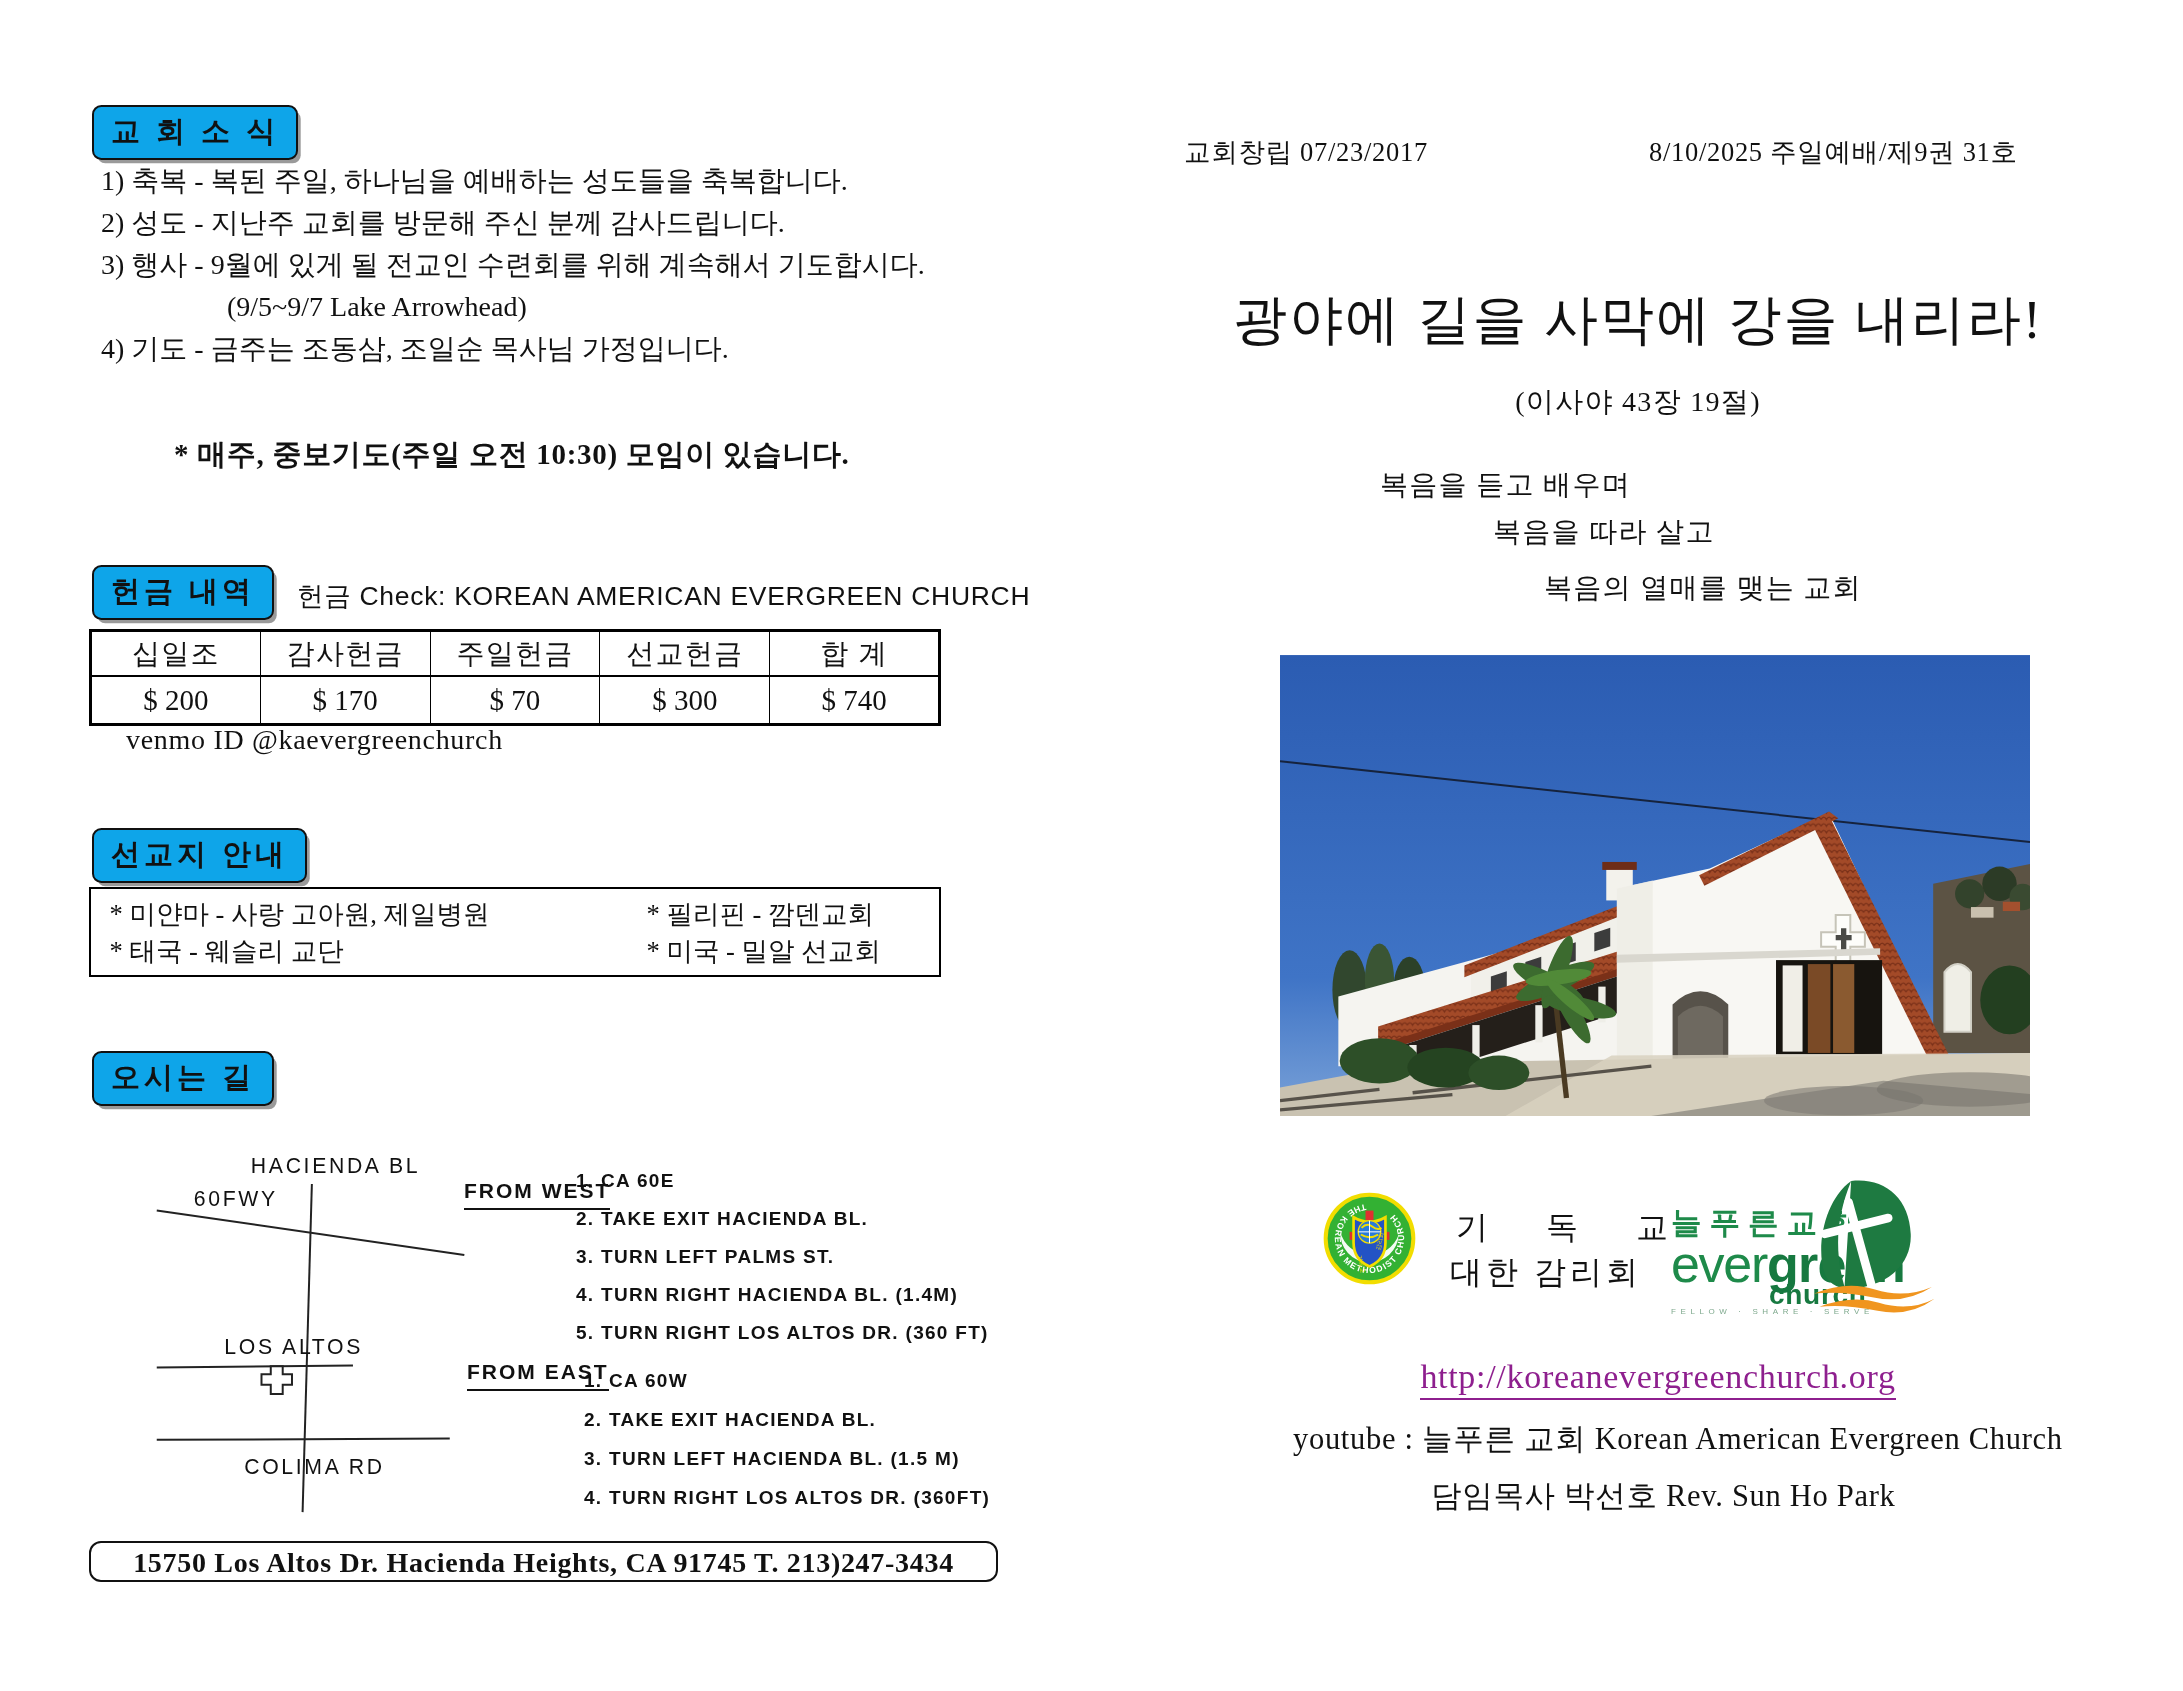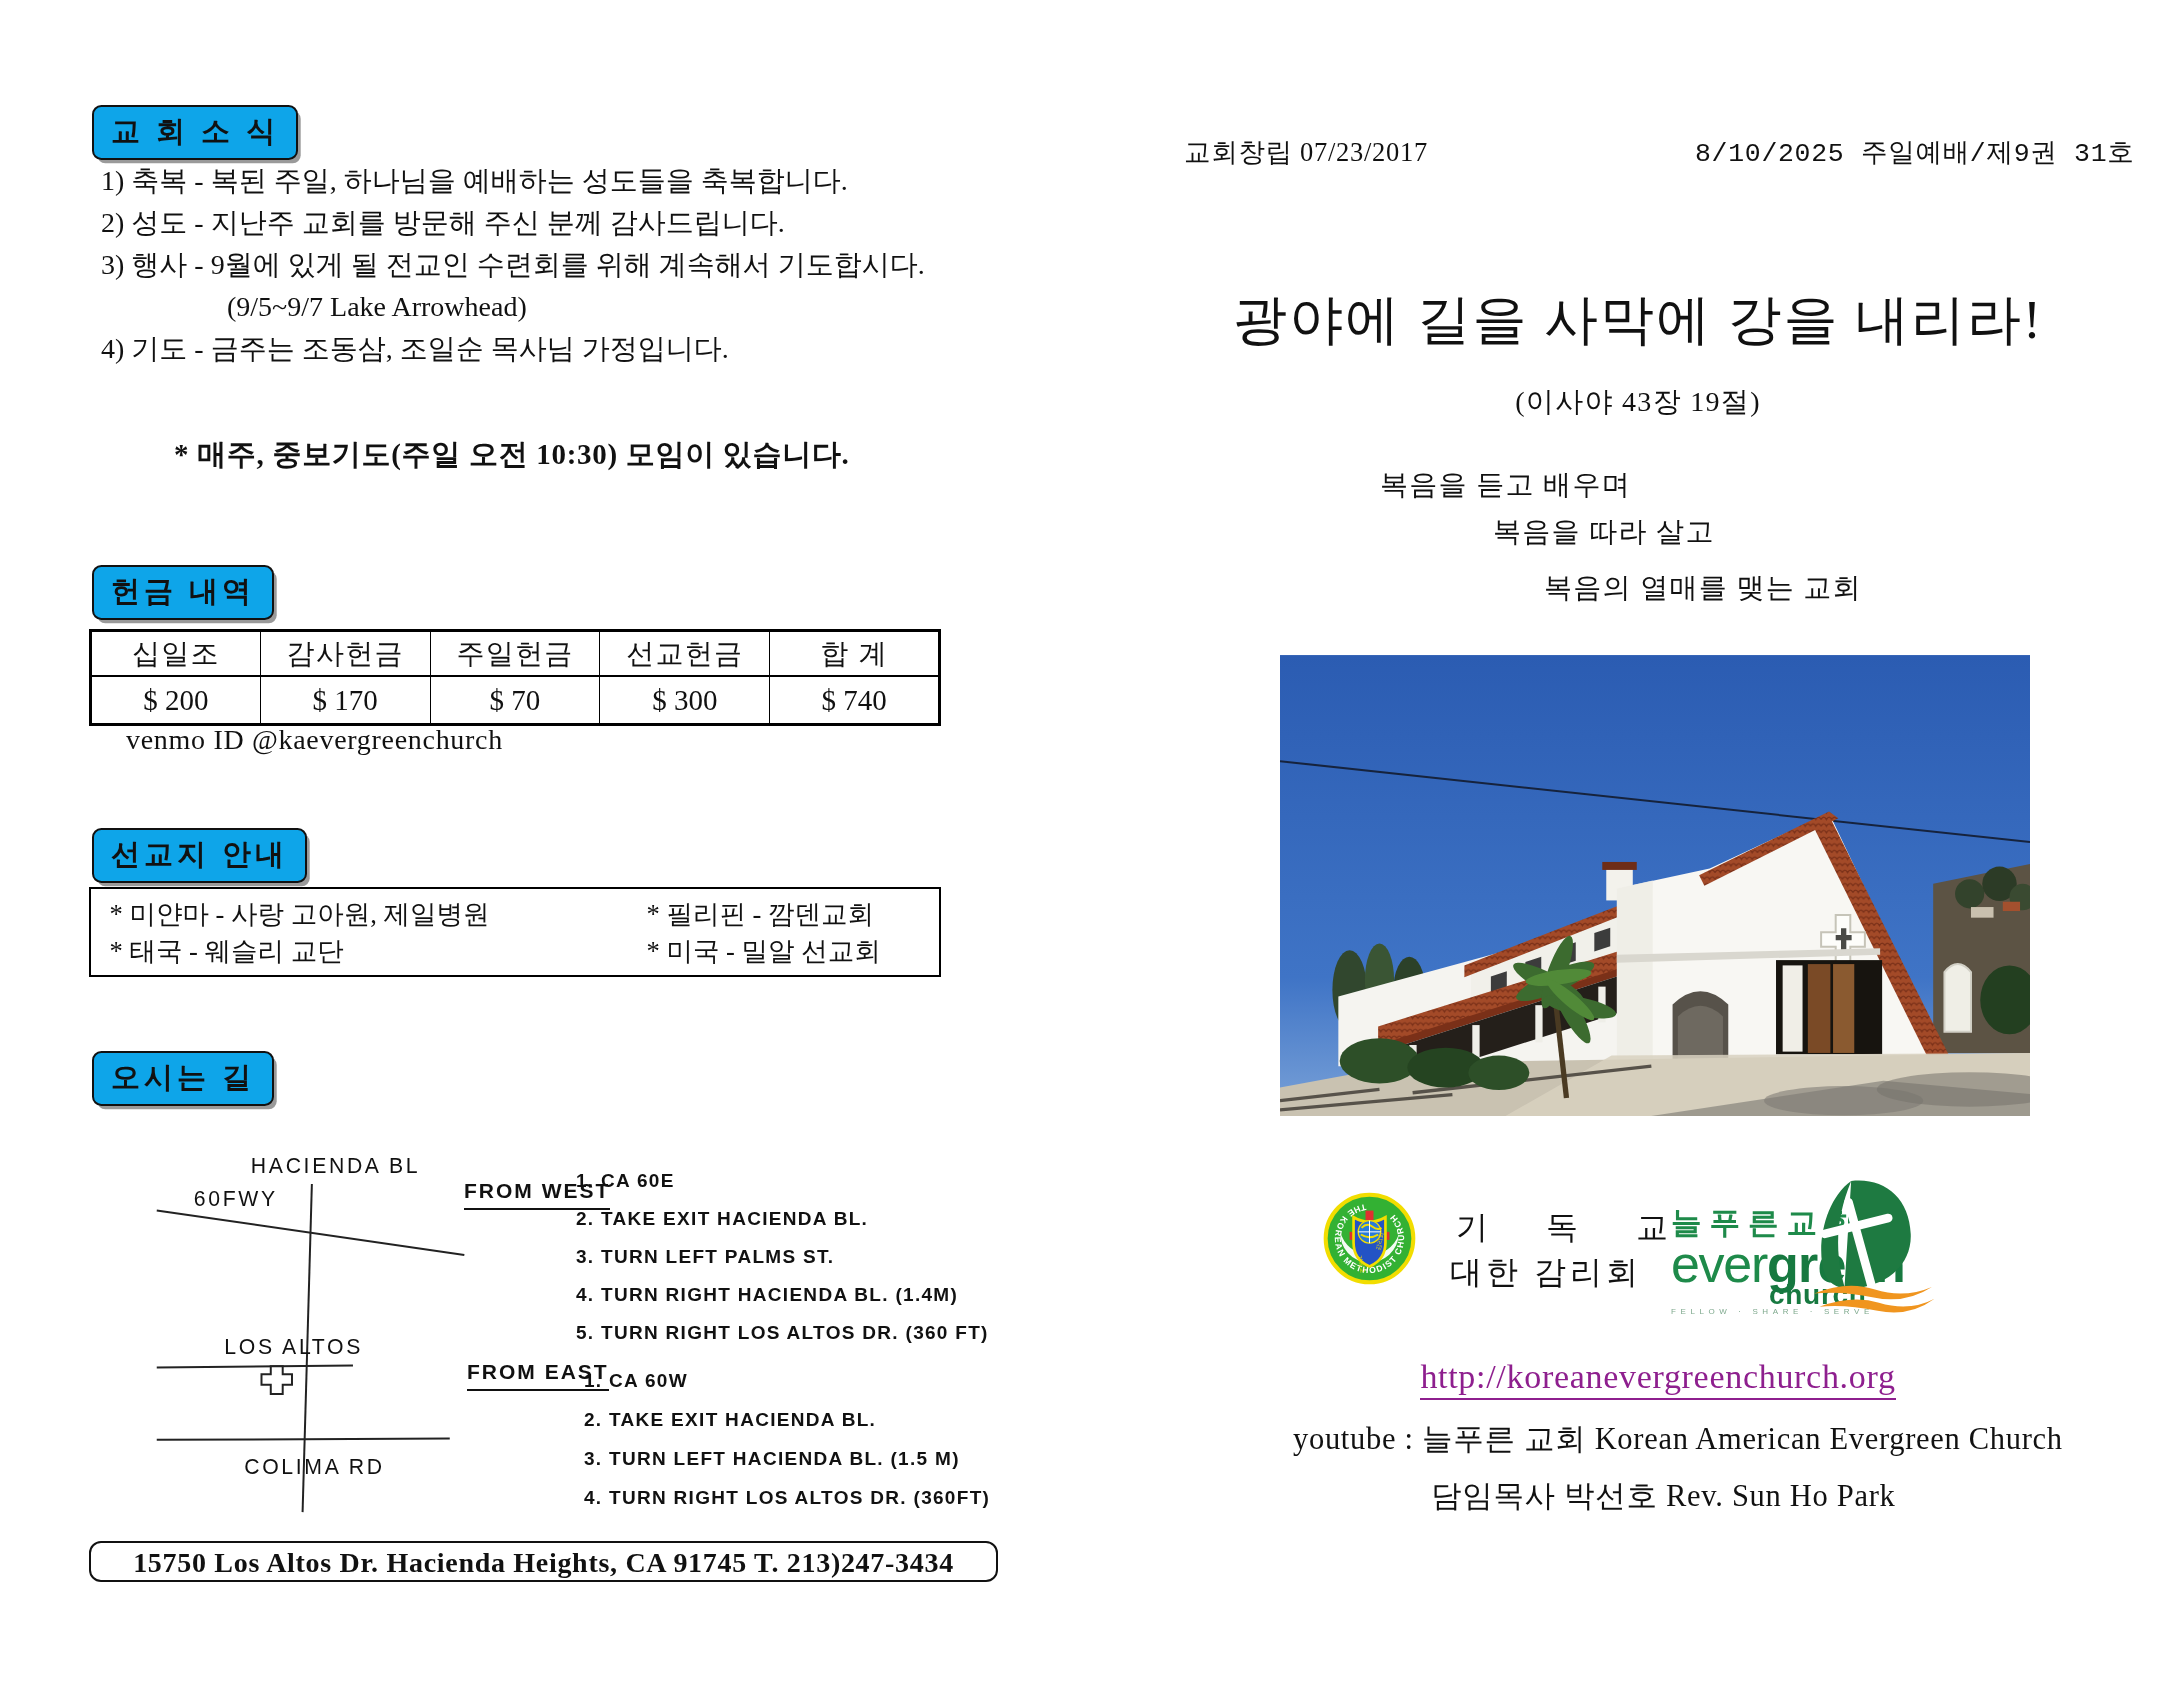--- a/index.html
+++ b/index.html
@@ -82,20 +82,21 @@
     <div class="indent">(9/5~9/7 Lake Arrowhead)</div>
     <div>4) 기도 - 금주는 조동삼, 조일순 목사님 가정입니다.</div>
   </div>
 
   <div class="abs news-note" style="left:174px;top:435px;">* 매주, 중보기도(주일 오전 10:30) 모임이 있습니다.</div>
 
   <div class="abs" style="left:92px;top:565px;">
     <span class="hdr-box">헌금 내역</span>
   </div>
 
+  <div class="abs check-line" style="left:297px;top:578px;">헌금 Check: KOREAN AMERICAN EVERGREEN CHURCH</div>
 
   <table class="offering abs" style="left:89px;top:629px;">
     <tbody>
         <tr>
       <th>십일조</th>
       <th>감사헌금</th>
       <th>주일헌금</th>
       <th>선교헌금</th>
       <th>합 계</th>
     </tr>
@@ -151,21 +152,21 @@
   <div class="abs dir-list" style="left:584px;top:1361px;line-height:39px;">
     <div>1. CA 60W</div>
     <div>2. TAKE EXIT HACIENDA BL.</div>
     <div>3. TURN LEFT HACIENDA BL. (1.5 M)</div>
     <div>4. TURN RIGHT LOS ALTOS DR. (360FT)</div>
   </div>
 
   <div class="abs addr-bar" style="left:89px;top:1541px;">15750  Los Altos Dr. Hacienda Heights, CA 91745  T. 213)247-3434</div>
 
   <div class="abs hdr-small" style="left:1184px;top:134px;">교회창립 07/23/2017</div>
-  <div class="abs hdr-small" style="left:1695px;top:134px;font-family:Liberation Mono, monospace;">8/10/2025 주일예배/제9권 31호</div>
+  <div class="abs hdr-small" style="left:1649px;top:134px;">8/10/2025 주일예배/제9권 31호</div>
 
   <div class="abs main-title" style="left:1167px;top:284px;width:942px;">광야에 길을 사막에 강을 내리라!</div>
   <div class="abs verse" style="left:1167px;top:383px;width:942px;">(이사야 43장 19절)</div>
 
   <div class="abs slogan" style="left:1380px;top:466px;">복음을 듣고 배우며</div>
   <div class="abs slogan" style="left:1493px;top:513px;">복음을 따라 살고</div>
   <div class="abs slogan" style="left:1544px;top:569px;">복음의 열매를 맺는 교회</div>
 
   <svg class="abs" style="left:1280px;top:655px;" width="750" height="461" viewBox="0 0 1131 695">
     <defs>

